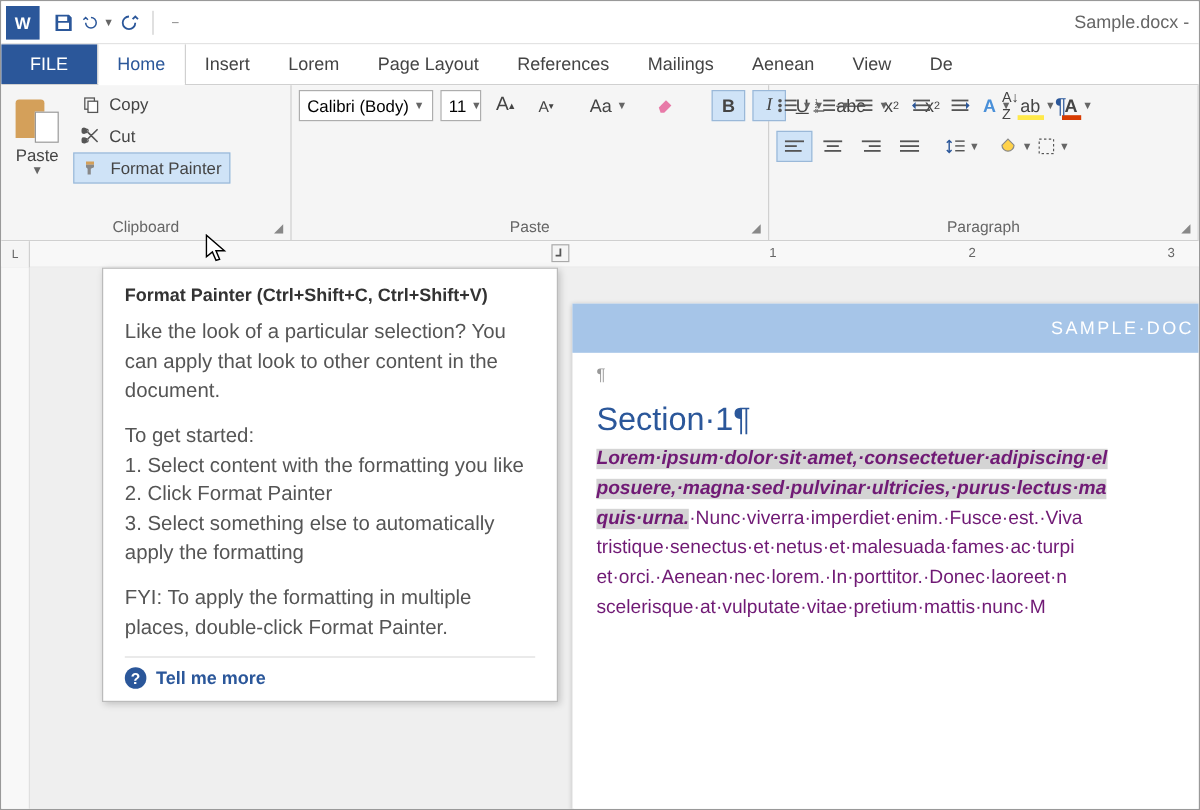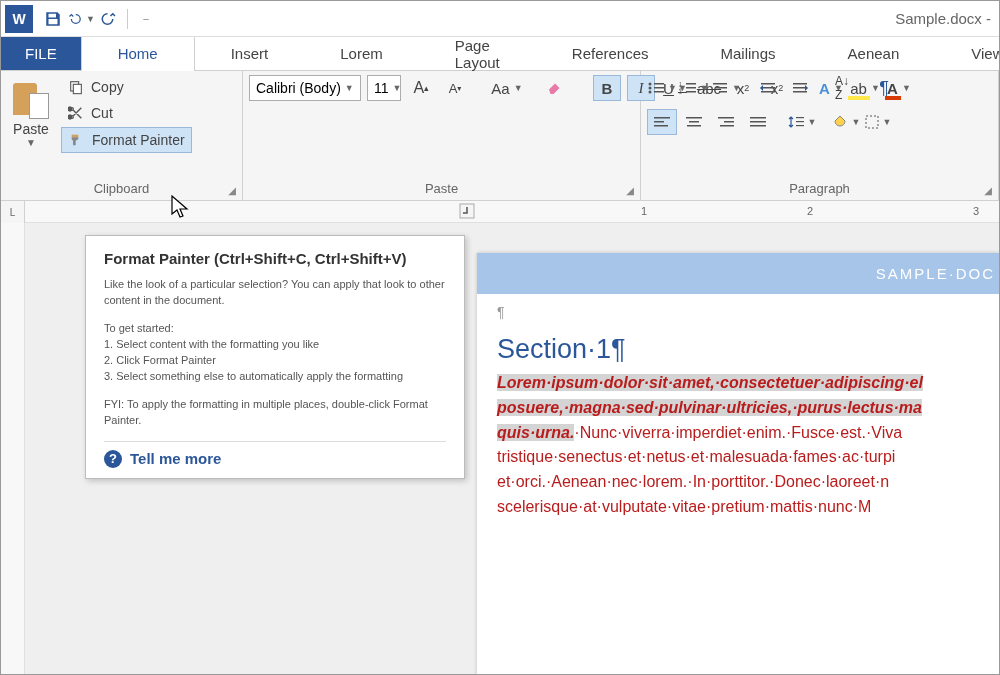--- a/index.html
+++ b/index.html
@@ -6,21 +6,21 @@
 body { background: #fff; width: 1000px; height: 675px; overflow: hidden; position: relative; border: 1px solid #999; }
 
 .titlebar { height: 36px; background: #fff; display: flex; align-items: center; padding: 0 4px; border-bottom: 1px solid #ddd; }
 .word-icon { width: 28px; height: 28px; background: #2b579a; color: #fff; display: flex; align-items: center; justify-content: center; font-weight: bold; font-size: 14px; margin-right: 6px; position: relative; }
 .word-icon::after { content: ""; position: absolute; right: -6px; top: 2px; width: 10px; height: 24px; background: #fff; border: 1px solid #999; z-index: -1; }
 .qat-btn { width: 28px; height: 28px; display: flex; align-items: center; justify-content: center; color: #2b579a; cursor: pointer; }
 .qat-sep { width: 1px; height: 20px; background: #ccc; margin: 0 4px; }
 .title-text { flex: 1; text-align: right; color: #666; font-size: 15px; padding-right: 4px; }
 
 .tabs { height: 34px; background: #fff; display: flex; align-items: stretch; border-bottom: 1px solid #d0d0d0; }
-.tab { padding: 0 36px; display: flex; align-items: center; font-size: 15px; color: #444; cursor: pointer; }
+.tab { padding: 0 16px; display: flex; align-items: center; font-size: 15px; color: #444; cursor: pointer; }
 .tab.file { background: #2b579a; color: #fff; font-weight: normal; padding: 0 24px; }
 .tab.active { color: #2b579a; border-top: 0; position: relative; }
 .tab.active::after { content: ""; position: absolute; bottom: -1px; left: 0; right: 0; height: 2px; background: #fff; }
 .tab.active { border-left: 1px solid #d0d0d0; border-right: 1px solid #d0d0d0; }
 
 .ribbon { height: 130px; background: #f5f5f5; border-bottom: 1px solid #d0d0d0; display: flex; }
 .ribbon-group { border-right: 1px solid #d0d0d0; padding: 4px 6px 0 6px; display: flex; flex-direction: column; position: relative; }
 .group-label { text-align: center; font-size: 13px; color: #666; padding: 2px 0 4px 0; margin-top: auto; }
 .group-launcher { position: absolute; bottom: 4px; right: 6px; font-size: 10px; color: #888; cursor: pointer; }
 
@@ -57,26 +57,26 @@
 .ruler-h { flex: 1; position: relative; background: #f8f8f8; }
 .ruler-mark { position: absolute; top: 4px; font-size: 11px; color: #666; }
 
 .doc-area { display: flex; height: calc(675px - 36px - 34px - 130px - 22px); }
 .ruler-v { width: 24px; background: #f8f8f8; border-right: 1px solid #e0e0e0; }
 .doc-canvas { flex: 1; background: #efefef; padding: 30px 0 18px 52px; position: relative; overflow: hidden; }
 .page { background: #fff; box-shadow: 0 0 4px rgba(0,0,0,0.2); padding: 0; min-height: 600px; }
 .doc-header-band { background: #a6c5e8; color: #fff; font-size: 15px; padding: 12px 0; text-align: right; letter-spacing: 2px; padding-right: 4px; }
 .para-mark { color: #999; font-size: 14px; padding: 10px 0 0 20px; }
 .section-h { color: #2b579a; font-size: 27px; padding: 14px 0 6px 20px; font-weight: normal; }
-.body-text { font-size: 16px; line-height: 1.55; padding: 0 0 0 20px; color: #b91c1c; }
+.body-text { font-size: 16px; line-height: 1.55; padding: 0 0 0 20px; color: #701a75; }
 .body-text .sel { background: #d4d4d4; font-style: italic; font-weight: bold; }
 
-.tooltip { position: absolute; left: 84px; top: 234px; width: 380px; background: #fff; border: 1px solid #bbb; box-shadow: 2px 2px 6px rgba(0,0,0,0.2); padding: 14px 18px 10px 18px; z-index: 100; }
+.tooltip { position: absolute; left: 84px; top: 222px; width: 380px; background: #fff; border: 1px solid #bbb; box-shadow: 2px 2px 6px rgba(0,0,0,0.2); padding: 14px 18px 10px 18px; z-index: 100; }
 .tt-title { font-size: 15px; font-weight: bold; color: #333; margin-bottom: 10px; }
-.tt-body { font-size: 11px; color: #555; line-height: 1.45; }
+.tt-body { font-size: 17px; color: #555; line-height: 1.45; }
 .tt-body p { margin-bottom: 12px; }
 .tt-link-row { border-top: 1px solid #ddd; padding-top: 8px; display: flex; align-items: center; gap: 8px; }
 .tt-help-icon { width: 18px; height: 18px; border-radius: 50%; background: #2b579a; color: #fff; display: flex; align-items: center; justify-content: center; font-size: 13px; font-weight: bold; }
 .tt-link { color: #2b579a; font-weight: bold; font-size: 15px; cursor: pointer; }
 
 .cursor-arrow { position: absolute; left: 170px; top: 194px; z-index: 200; pointer-events: none; }
 
 svg { display: block; }
 </style>
 </head>

